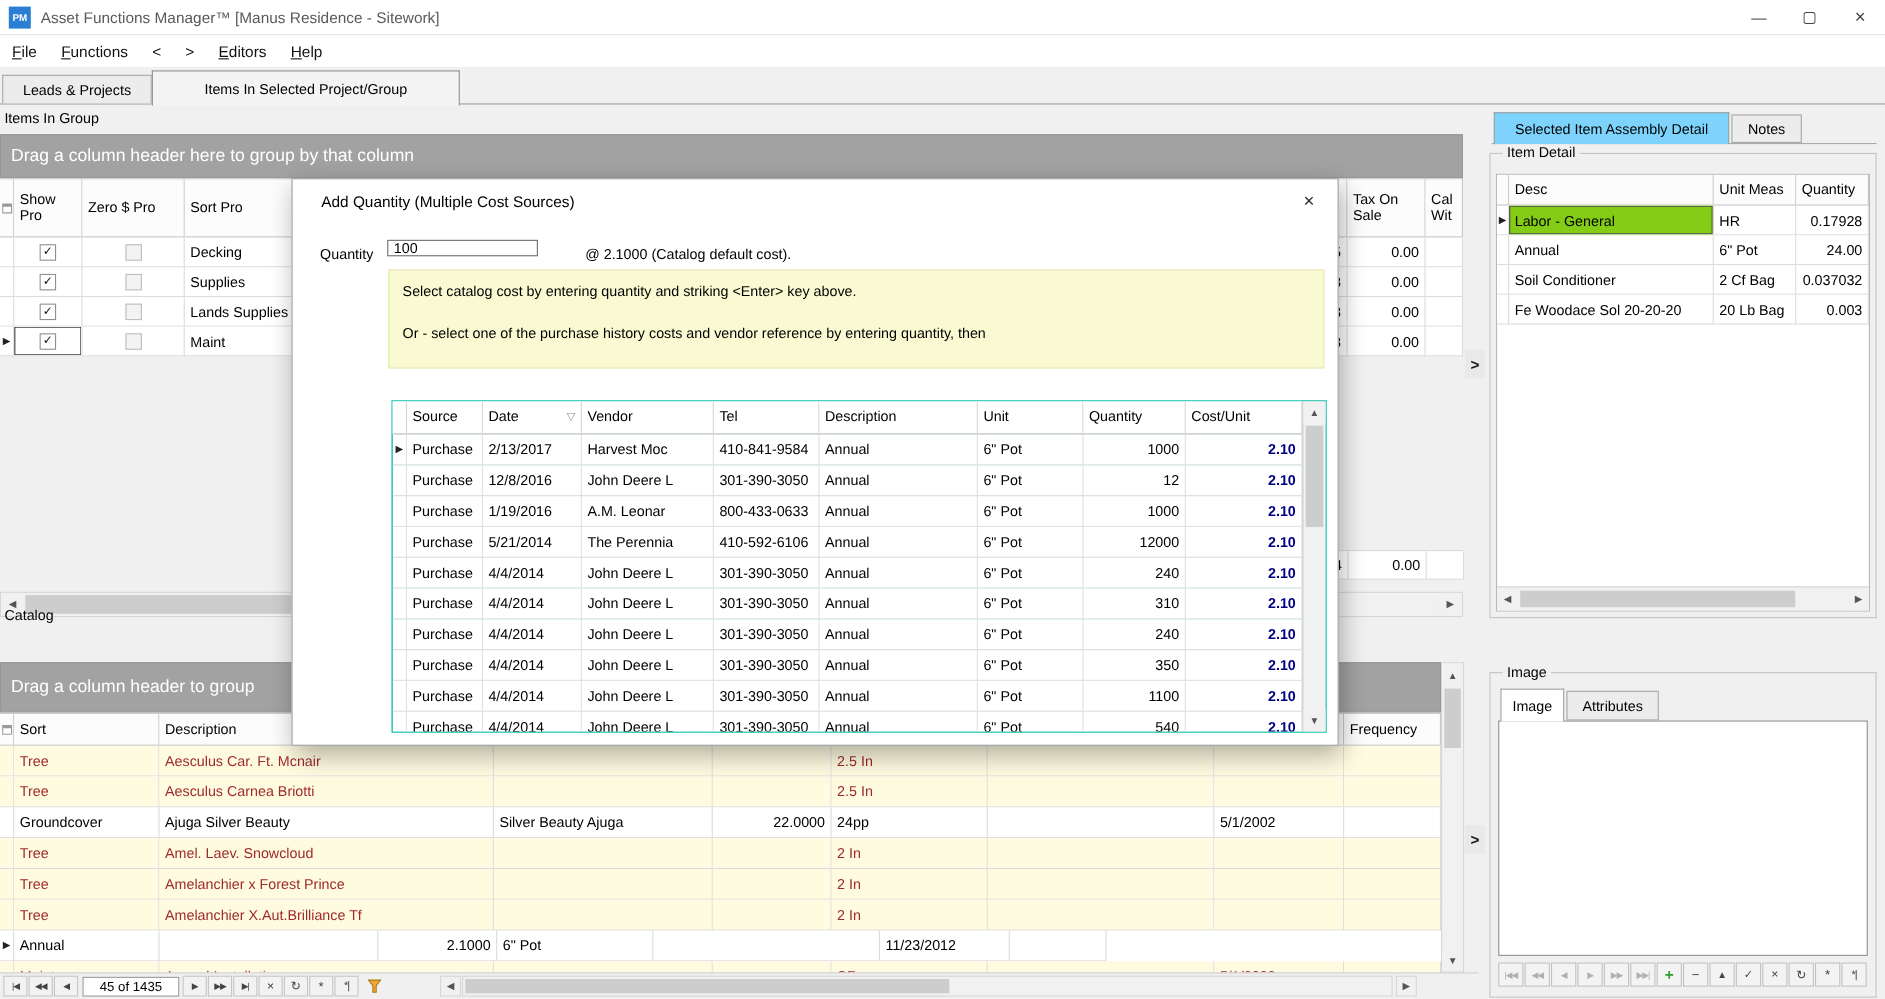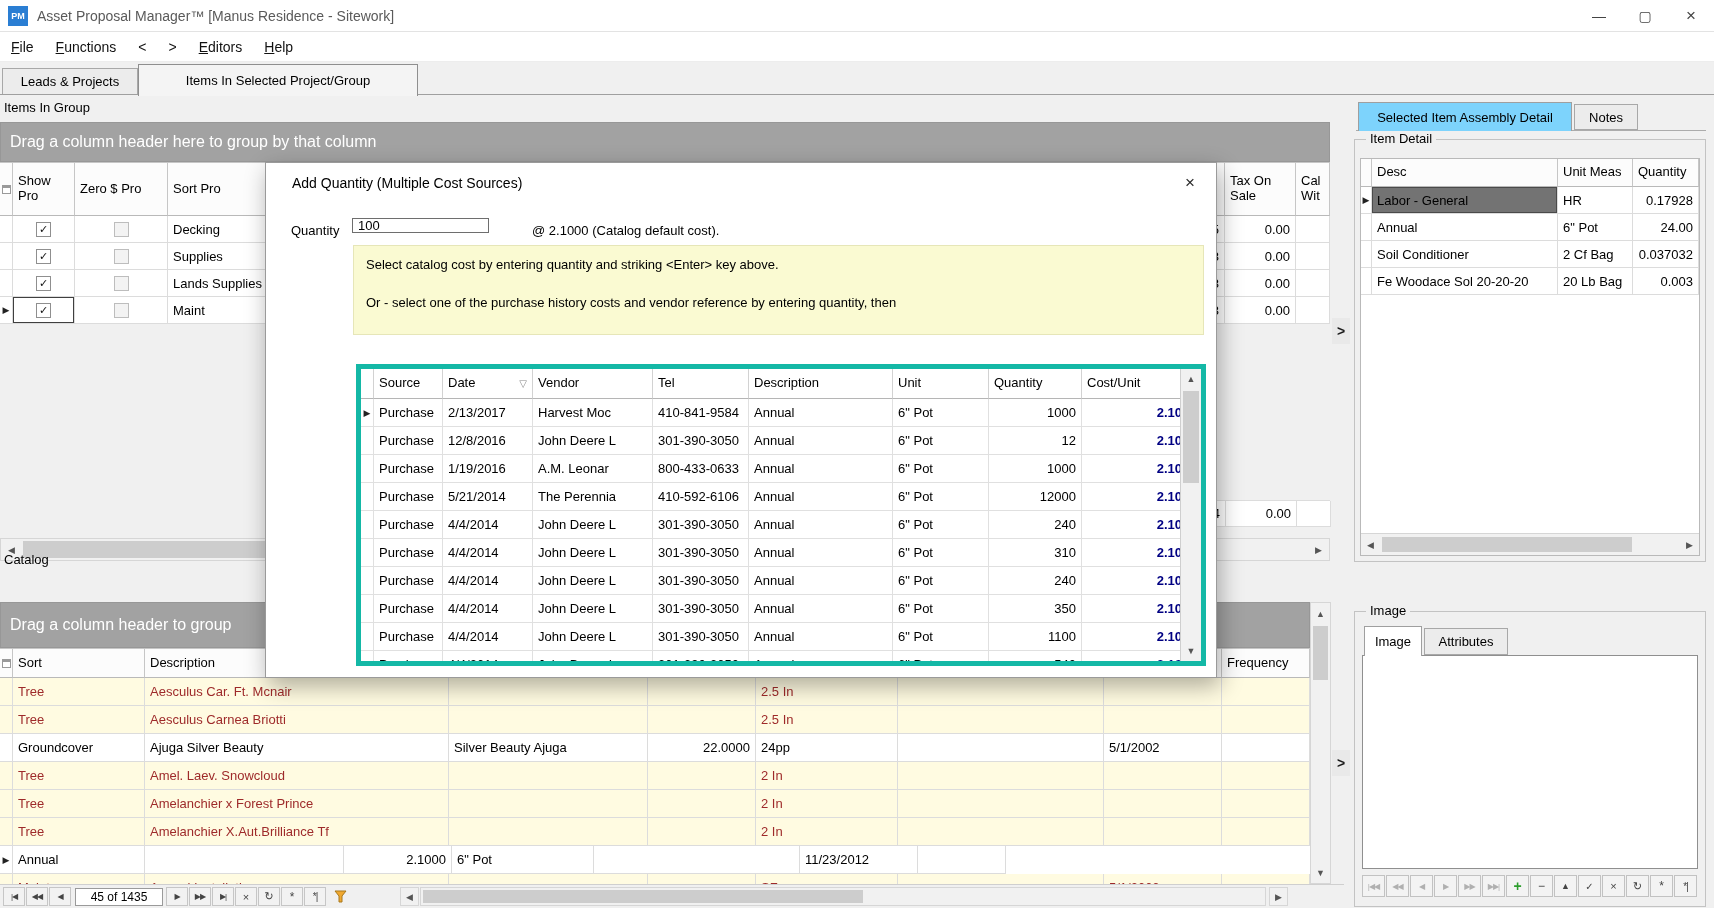--- a/index.html
+++ b/index.html
@@ -60,60 +60,60 @@
   .sbL::before{content:"◀"}.sbR::before{content:"▶"}.sbU::before{content:"▲"}.sbD::before{content:"▼"}
   .chev{position:absolute;width:18px;height:26px;display:flex;align-items:center;justify-content:center;font-weight:bold;font-size:14px;color:#1a1a1a;background:#e9e9e9;z-index:5}
   .chev::before{content:">"}
 
   
   .dlg{background:#fff;border:1px solid #9a9a9a;box-shadow:3px 8px 22px rgba(0,0,0,.32);z-index:30}
   .dlg-title{position:absolute;left:0;top:0;right:52px;height:40px;display:flex;align-items:center;padding-left:26px;font-size:14px;color:#000}
   .dlg-close{position:absolute;right:0;top:0;width:52px;height:40px;display:flex;align-items:center;justify-content:center;font-size:17px;color:#2b2b2b}
   .dlg-input{border:1px solid #6e6e6e;padding:0 5px;font-family:"Liberation Sans","DejaVu Sans",sans-serif;font-size:13px}
   .dlg-hint{background:#fafad2;border:1px solid #e6e6b8;padding:10px 12px;line-height:18px}
-  .dlg-grid{border:5px solid #14b8a6;background:#5eead4}
+  .dlg-grid{border:1px solid #14b8a6;background:#5eead4}
   .dgh{position:absolute;left:0;top:0;right:21px;height:30px;display:flex;background:#fff}
   .dgh .hcell{border-top:none;background:#fff;border-bottom:1px solid #b5b5b5;border-right:1px solid #d2d2d2}
   .dgr{position:absolute;left:0;top:30px;right:21px;bottom:0;overflow:hidden}
   .dr{display:flex;height:28px;background:#fff}
   .dr .cell{border-right:1px solid #e0e0e0;border-bottom:1px solid #e0e0e0}
   .w-ind{width:13px}.w-src{width:69px}.w-date{width:90px}.w-ven{width:120px}.w-tel{width:96px}
   .w-dsc{width:144px}.w-unt{width:96px}.w-qty{width:93px}.w-cst{width:106px}
   .costv{font-weight:bold;color:#000082;justify-content:flex-end}
   .dgv{position:absolute;top:0;right:0;width:21px;bottom:0;background:#f1f1f1;border-left:1px solid #cfcfcf}
   .fglyph{margin-left:auto;color:#8a8a8a;font-size:10px}
 
   
   .rtab{position:absolute;display:flex;align-items:center;justify-content:center;font-size:13px;white-space:nowrap}
   .rtab.active{background:#7dd3fc;border:1px solid #9f9f9f;border-bottom:none;z-index:2}
   .rtab.inactive{background:#ececec;border:1px solid #a8a8a8}
   .fieldset{position:absolute;border:1px solid #c3c3c3;background:#f0f0f0}
   .legend{position:absolute;background:#f0f0f0;padding:0 4px;font-size:13px;color:#000;white-space:nowrap}
   .idg{position:absolute;border:1px solid #b9b9b9;background:#fff}
   .d-ind{width:11px}.d-desc{width:186px}.d-unit{width:75px}.d-qty{width:66px}
-  .idg-focus{box-shadow:inset 0 0 0 1px #4a4a4a;background:#737373}
+  .idg-focus{box-shadow:inset 0 0 0 1px #4a4a4a;background:#84cc16}
   .imgbox{position:absolute;background:#fff;border:1px solid #8f8f8f}
   .tb-btn{width:23px;height:22px;border:1px solid #c2c2c2;background:#f3f3f3;display:flex;align-items:center;justify-content:center;font-size:8px;color:#444;flex:none;margin-right:1px;letter-spacing:-1px}
   .tb-btn.dis{color:#b0b0b0}
   .tb-btn.green{color:#2e9e2e;font-size:14px;font-weight:bold;letter-spacing:0}
 
   
   .navbar{position:absolute;left:0;top:884px;width:1344px;height:24px;background:#f0f0f0;border-top:1px solid #cfcfcf;display:flex;align-items:center;padding-left:3px;z-index:15}
   .nav-btn{width:22px;height:19px;border:1px solid #c6c6c6;background:#f2f2f2;display:flex;align-items:center;justify-content:center;font-size:8px;color:#444;flex:none;margin-right:1px;letter-spacing:-1px}
   .nav-counter{height:18px;min-width:88px;background:#fff;border:1px solid #9a9a9a;display:flex;align-items:center;justify-content:center;font-size:12px;margin:0 3px;padding:0 6px;white-space:nowrap}
   .funnel{margin-left:7px;display:flex;align-items:center}
 </style>
 </head>
 <body>
 
 <div id="app">
 
   <div class="abs titlebar">
     <div class="app-icon">PM</div>
-    <div class="title-text">Asset Proposal Manager™ [Manus Residence - Sitework]</div>
+    <div class="title-text">Asset Functions Manager™ [Manus Residence - Sitework]</div>
     <div class="cap-btns">
       <div class="cap-btn">—</div>
       <div class="cap-btn">▢</div>
       <div class="cap-btn" style="font-size:17px">×</div>
     </div>
   </div>
 
   <div class="abs menubar">
     <div class="mi ul">
         <span>File</span>

